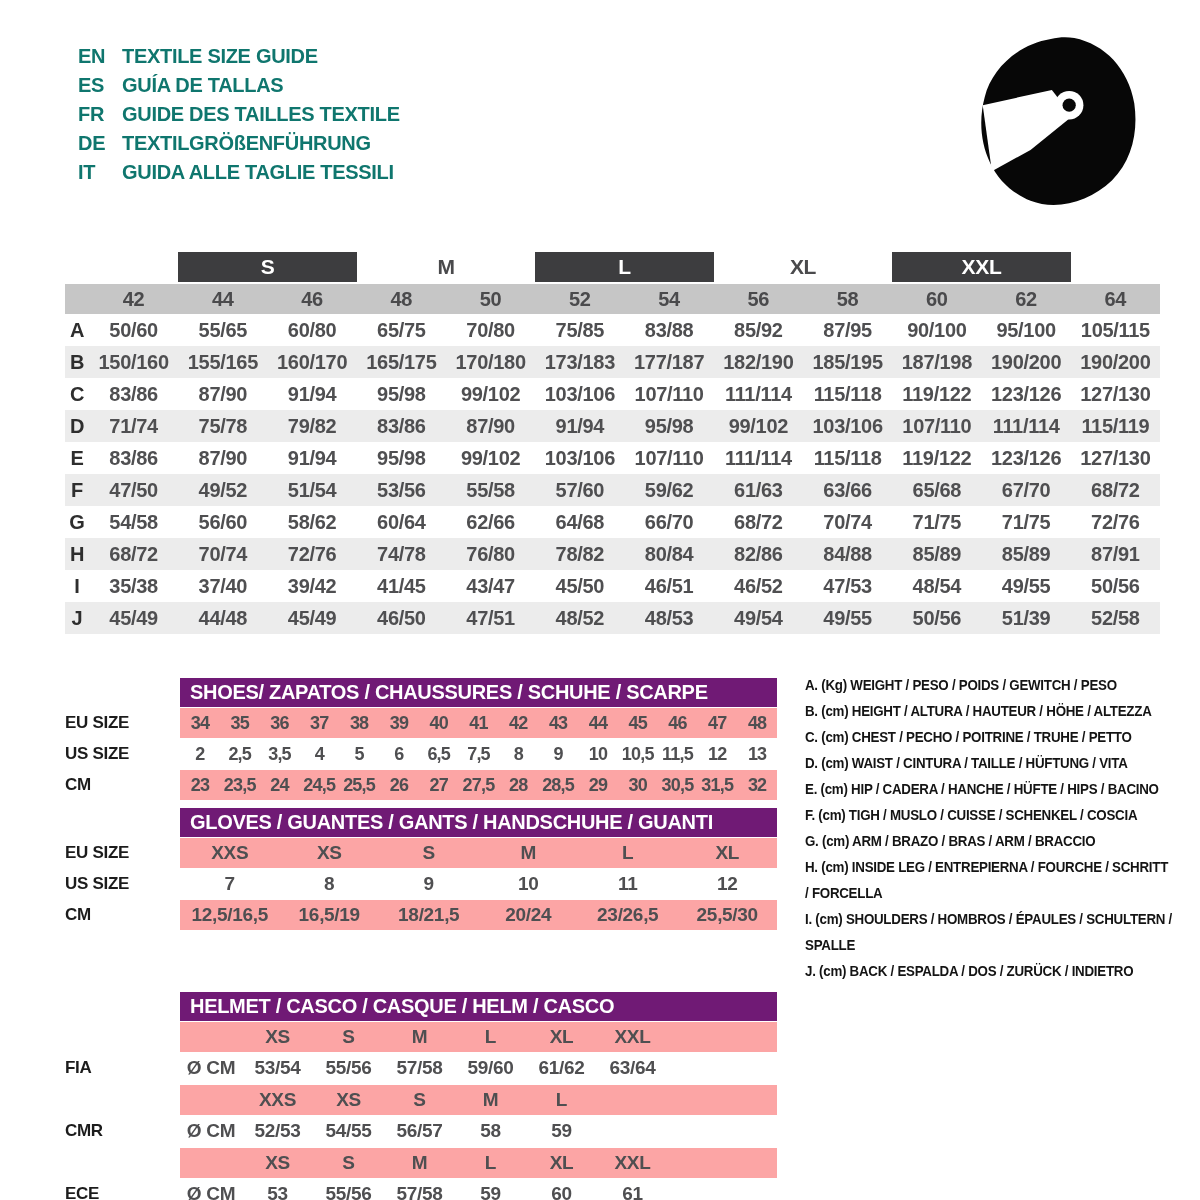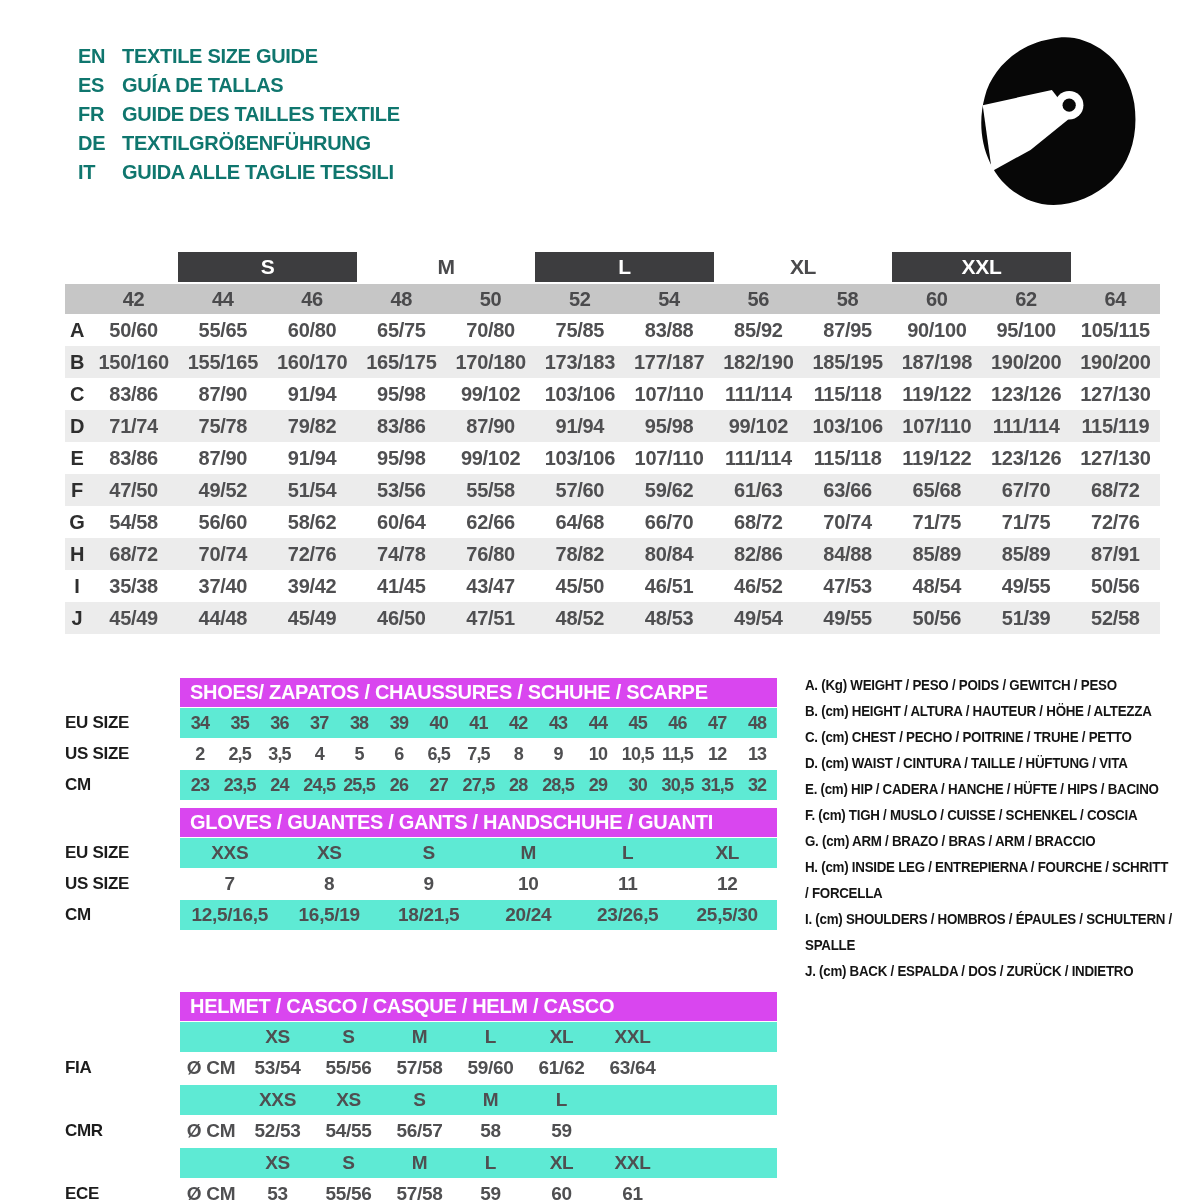--- a/index.html
+++ b/index.html
@@ -34,27 +34,27 @@
   .rows .trow:nth-of-type(even) { background:#ececec; }
   .rkey { display:flex; align-items:center; justify-content:center; font-size:20px; color:#2e2e2e; }
 
   
   .section { position:absolute; left:65px; width:712px; }
   .shoes  { top:678px; }
   .gloves { top:808px; }
   .helmet { top:948px;margin-top:44px; }
   .bar {
     margin-left:115px; width:597px; height:29px; box-sizing:border-box;
-    background:#d946ef; color:#ffffff; display:flex; align-items:center;
+    background:#701a75; color:#ffffff; display:flex; align-items:center;
     padding-left:10px; font-size:20px;
   }
   .srow { display:flex; height:30px; margin-top:1px; }
   .slabel { width:115px; display:flex; align-items:center; font-size:17px; color:#1c1c1c; }
   .svals { width:597px; display:grid; }
-  .stripe { background:#5eead4; }
+  .stripe { background:#fca5a5; }
   .grid15 { grid-template-columns:repeat(15, 1fr); }
   .grid6  { grid-template-columns:repeat(6, 1fr); }
   .hgrid  { grid-template-columns:62px repeat(6, 71px) 1fr; }
   .scell { display:flex; align-items:center; justify-content:center; font-size:19px; color:#4f4f51; }
   .grid15 .scell { font-size:18px; letter-spacing:-0.8px; }
   .hgroup { margin-bottom:2px; }
 
   
   .legend { position:absolute; left:805px; top:672px; width:372px; }
   .legend-item {

